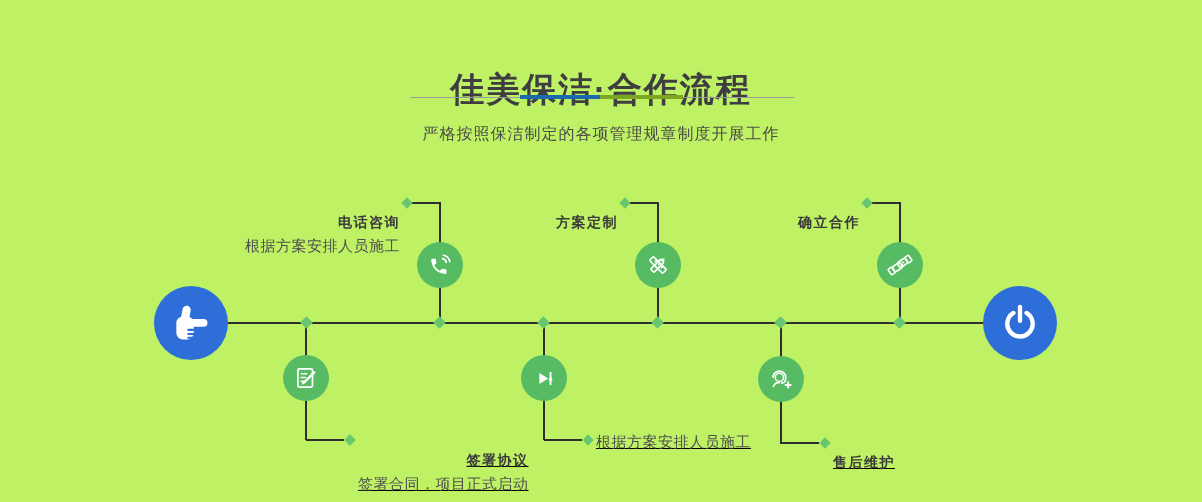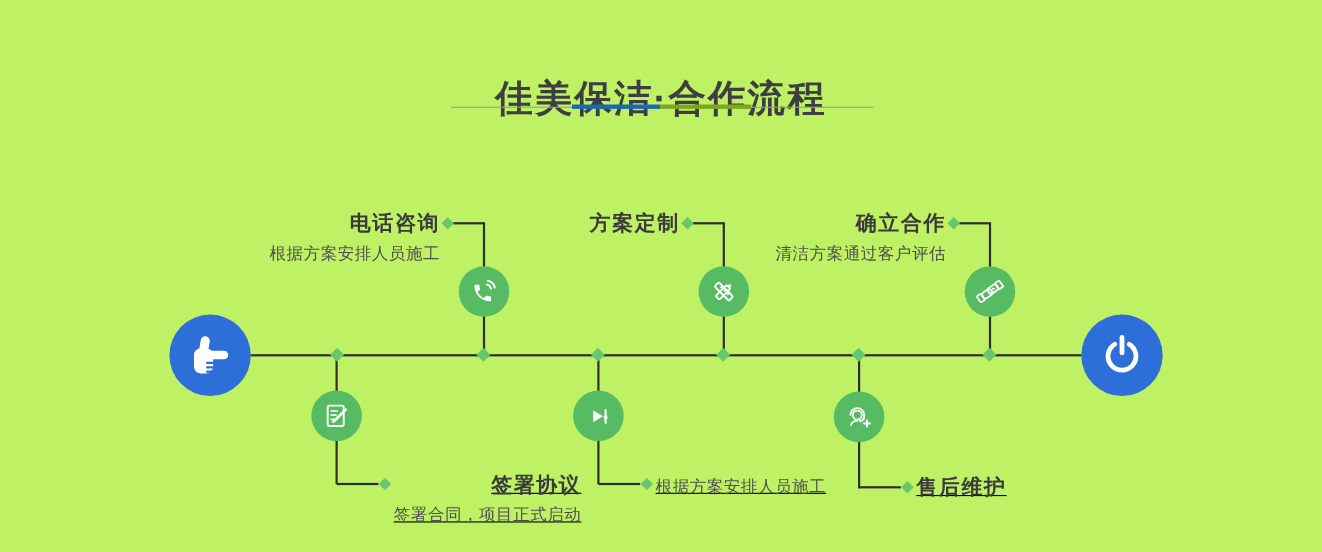--- a/index.html
+++ b/index.html
@@ -27,38 +27,39 @@
   .diamond.sm{width:8px;height:8px;}
 
   
   .node-circle{position:absolute;width:46px;height:46px;border-radius:50%;
     background:var(--accent-green,#57bb63);display:flex;align-items:center;justify-content:center;z-index:3;}
   .endcap{position:absolute;width:74px;height:74px;border-radius:50%;
     background:var(--accent-blue,#2d6ed8);display:flex;align-items:center;justify-content:center;z-index:3;}
 
   
   .step-label{position:absolute;z-index:2;white-space:nowrap;}
-  .step-label .t{font-size:19px;font-weight:bold;color:#3a3a3a;letter-spacing:1.5px;}
+  .step-label .t{font-size:14px;font-weight:bold;color:#3a3a3a;letter-spacing:1.5px;margin-top:24px;}
   .step-label .d{font-size:15px;color:var(--desc-text,#4f4f4f);margin-top:5px;letter-spacing:0.5px;}
   .top-label{text-align:right;}
   .bottom-label{text-align:right;text-decoration:underline;}
 
   svg{display:block;}
 </style>
 </head>
 <body>
 
 <div class="page">
 
   <h1 class="main-title">佳美保洁·合作流程</h1>
   <div class="divider">
     <span class="base"></span>
     <span class="seg blue"></span>
     <span class="seg green"></span>
   </div>
+  <p class="subtitle">严格按照保洁制定的各项管理规章制度开展工作</p>
 
   <div class="hline main-line"></div>
 
   <span class="diamond lg" style="left:302px;top:318px;"></span>
   <span class="diamond lg" style="left:435px;top:318px;"></span>
   <span class="diamond lg" style="left:539px;top:318px;"></span>
   <span class="diamond lg" style="left:653px;top:318px;"></span>
   <span class="diamond lg" style="left:776px;top:318px;"></span>
   <span class="diamond lg" style="left:895px;top:318px;"></span>
 
@@ -118,21 +119,20 @@
         <path d="M17.5 9.8 l3.2 2.2 -3.2 2.2 z" fill="#fff" stroke="none"></path>
       </g>
     </svg>
   </div>
 
   <div class="vline" style="left:899px;top:202px;width:1.5px;height:120px;"></div>
   <div class="hline" style="left:872px;top:202px;width:28px;height:1.5px;"></div>
   <span class="diamond sm" style="left:863px;top:199px;"></span>
   <div class="step-label top-label" style="right:342px;top:190px;">
     <div class="t">确立合作</div>
-    <div class="d">清洁方案通过客户评估</div>
   </div>
   <div class="node-circle" style="left:877px;top:242px;">
     <svg width="28" height="28" viewBox="0 0 24 24" fill="none">
       <g transform="rotate(-35 12 12)" stroke="#fff" stroke-width="1.4">
         <rect x="1.2" y="9.2" width="4" height="5.8" rx="1"></rect>
         <rect x="18.8" y="9" width="4" height="5.8" rx="1"></rect>
         <rect x="5" y="9.6" width="8.2" height="5.2" rx="2"></rect>
         <rect x="10.8" y="9.2" width="8.2" height="5.2" rx="2"></rect>
         <line x1="12.6" y1="12.2" x2="14.2" y2="13.6"></line>
         <line x1="14.6" y1="11" x2="16.2" y2="12.4"></line>

